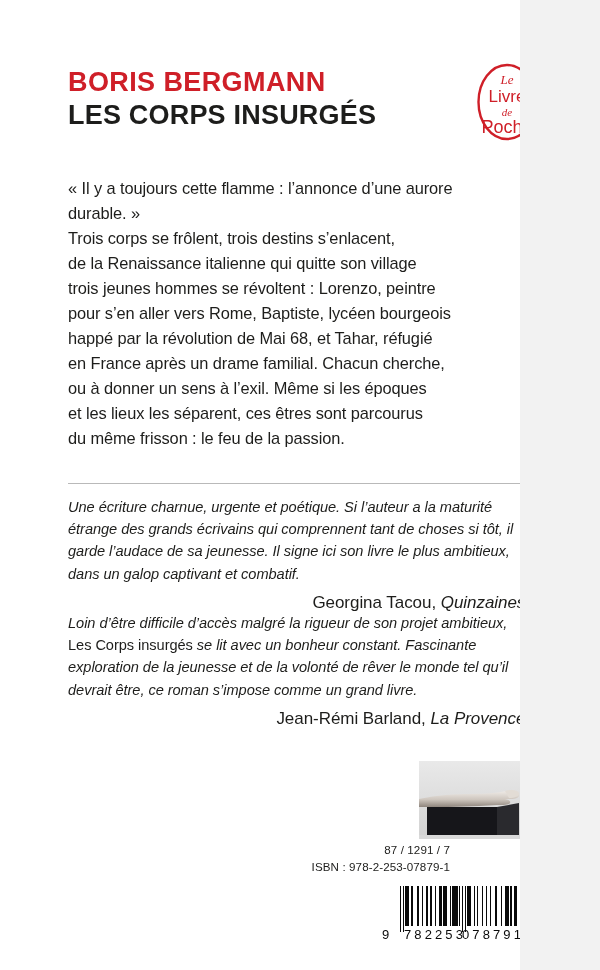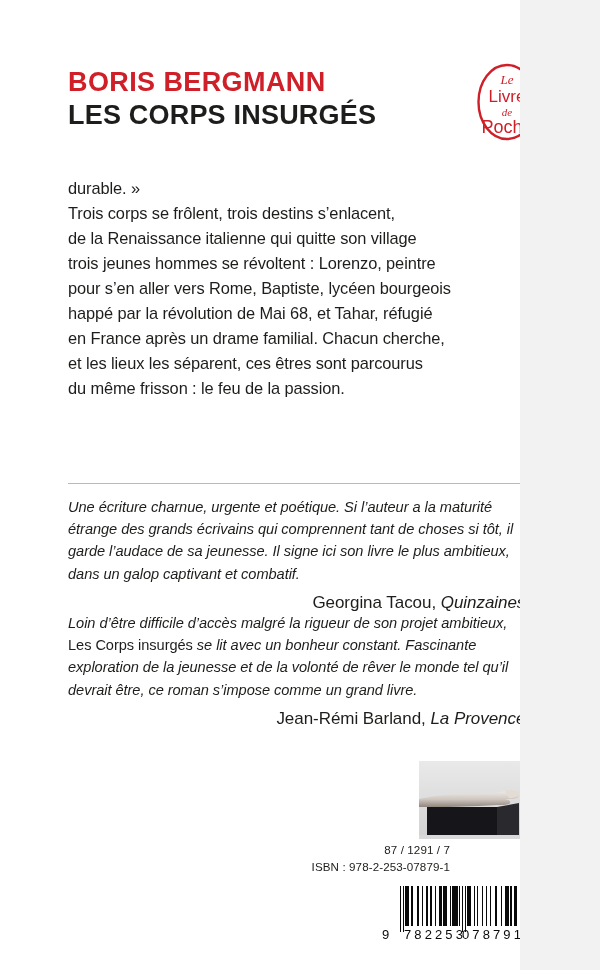--- a/index.html
+++ b/index.html
@@ -194,27 +194,29 @@
     <svg width="62" height="80" viewBox="0 0 62 80" aria-hidden="true">
       <ellipse cx="31" cy="40" rx="28.5" ry="37" fill="#ffffff" stroke="#cf1f28" stroke-width="2.4"></ellipse>
       <text x="31" y="22" font-family="Liberation Serif, serif" font-style="italic" font-size="13" fill="#cf1f28" text-anchor="middle">Le</text>
       <text x="31" y="40" font-family="Liberation Sans, sans-serif" font-size="17" fill="#cf1f28" text-anchor="middle">Livre</text>
       <text x="31" y="54" font-family="Liberation Serif, serif" font-style="italic" font-size="11" fill="#cf1f28" text-anchor="middle">de</text>
       <text x="31" y="71" font-family="Liberation Sans, sans-serif" font-size="18" fill="#cf1f28" text-anchor="middle">Poche</text>
     </svg>
   </div>
 
   <div class="blurb">
+    <p>« Il y a toujours cette flamme : l’annonce d’une aurore</p>
     <p>durable. »</p>
     <p>Trois corps se frôlent, trois destins s’enlacent,</p>
     <p>de la Renaissance italienne qui quitte son village</p>
     <p>trois jeunes hommes se révoltent : Lorenzo, peintre</p>
     <p>pour s’en aller vers Rome, Baptiste, lycéen bourgeois</p>
     <p>happé par la révolution de Mai 68, et Tahar, réfugié</p>
     <p>en France après un drame familial. Chacun cherche,</p>
+    <p>ou à donner un sens à l’exil. Même si les époques</p>
     <p>et les lieux les séparent, ces êtres sont parcourus</p>
     <p>du même frisson : le feu de la passion.</p>
   </div>
 
   <div class="divider"></div>
 
   <div class="review review-1">
     <p>Une écriture charnue, urgente et poétique. Si l’auteur a la maturité étrange des grands écrivains qui comprennent tant de choses si tôt, il garde l’audace de sa jeunesse. Il signe ici son livre le plus ambitieux, dans un galop captivant et combatif.</p>
     <p class="attribution"><span>Georgina Tacou, </span><span class="src">Quinzaines.</span></p>
   </div>

